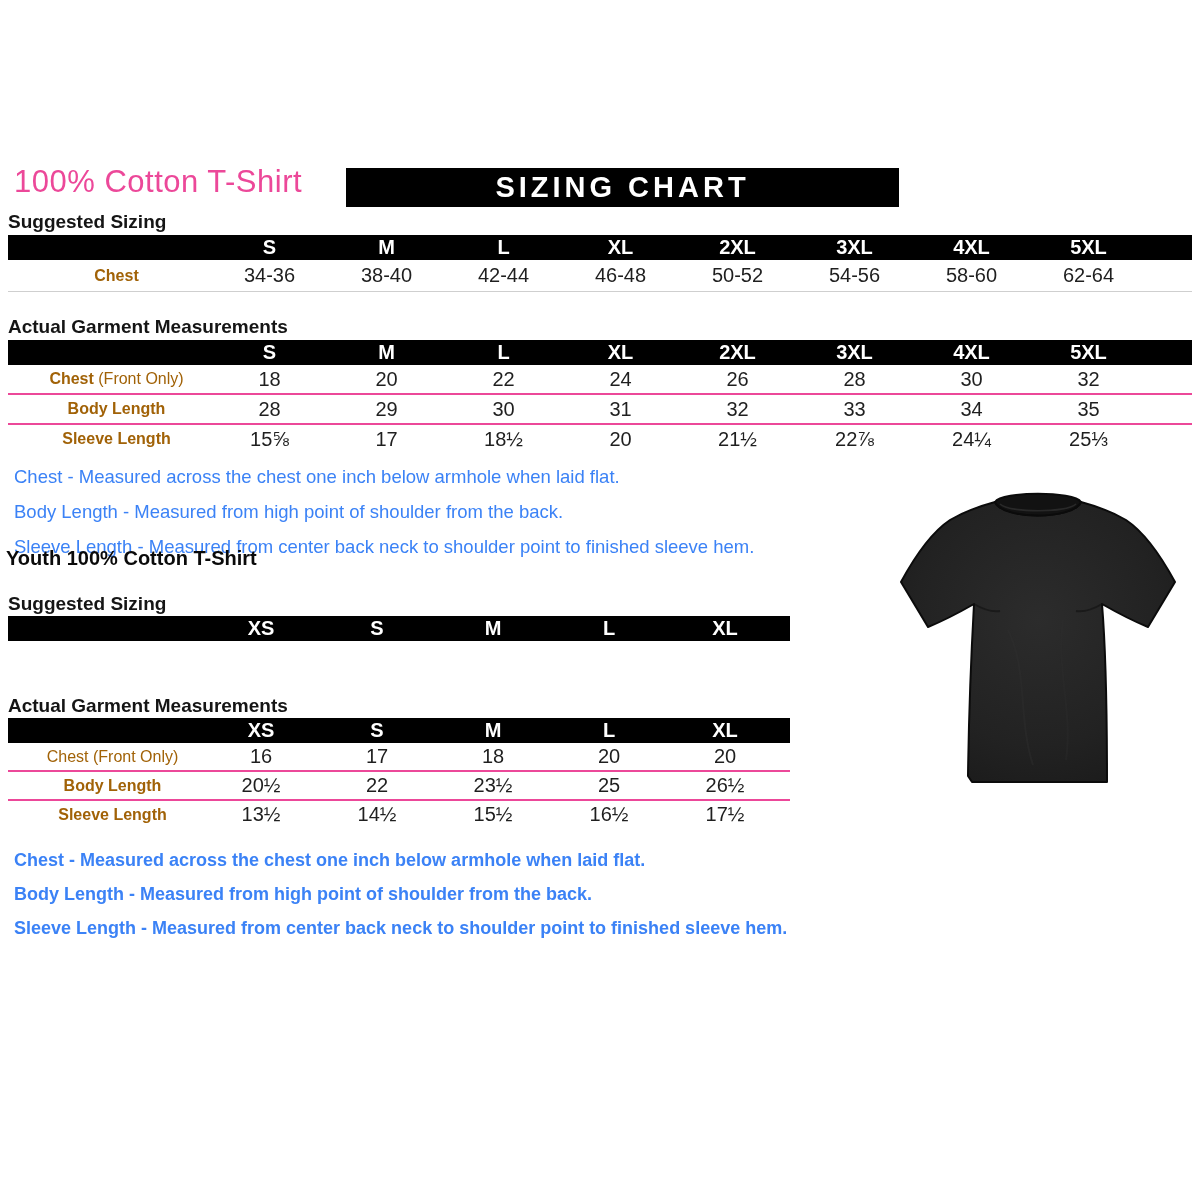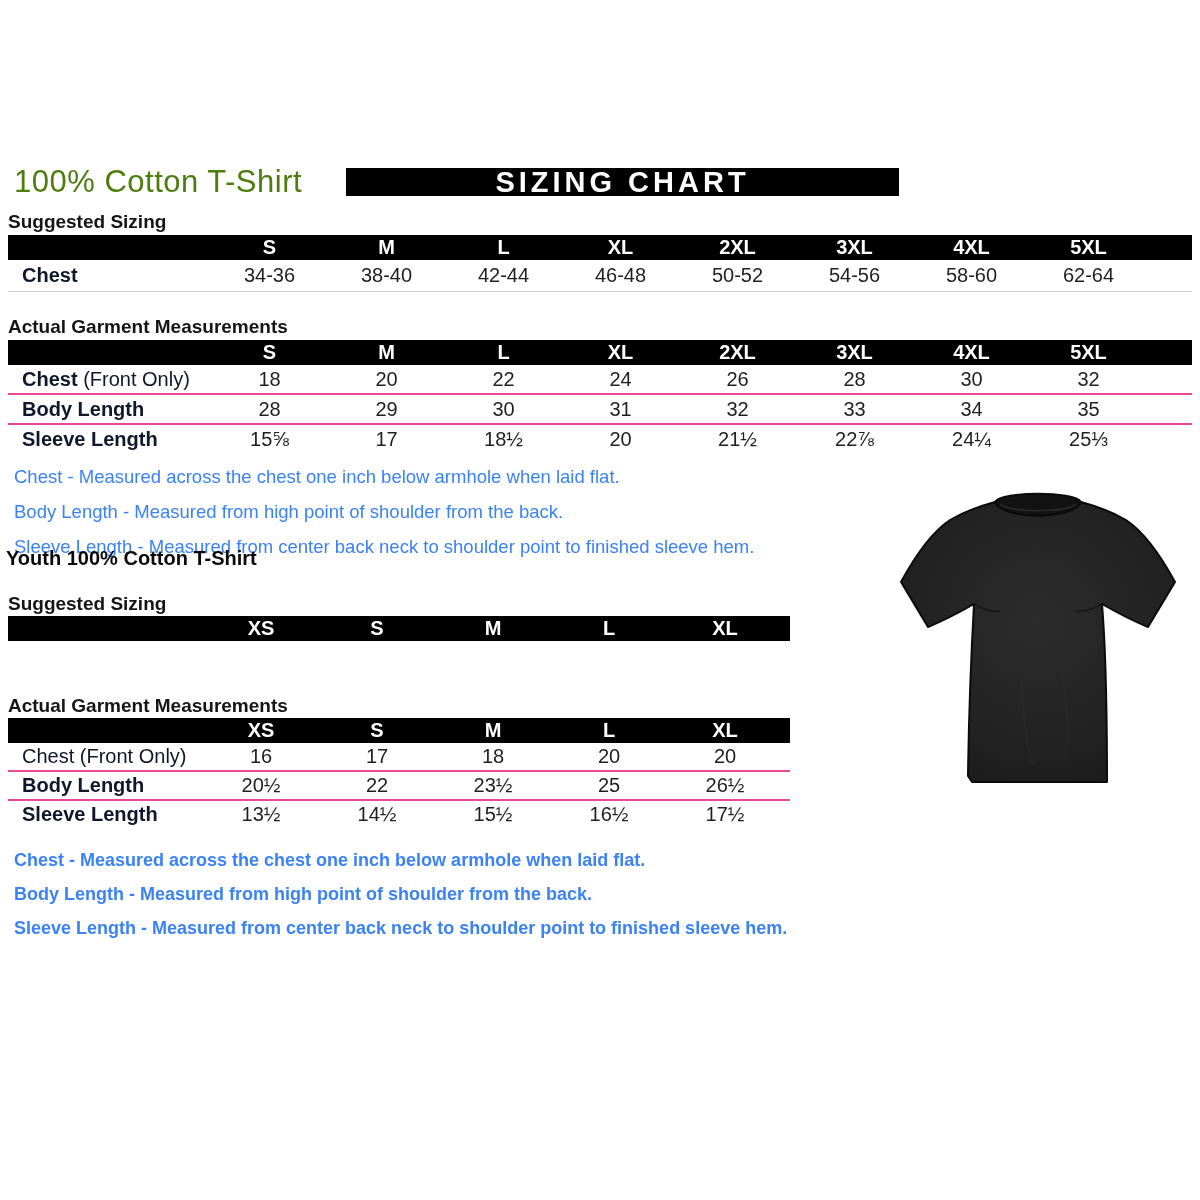--- a/index.html
+++ b/index.html
@@ -5,35 +5,35 @@
   html,body{margin:0;padding:0;}
   body{
     width:1200px;height:1200px;background:#ffffff;position:relative;
     font-family:"Liberation Sans","DejaVu Sans",sans-serif;color:#000;
     overflow:hidden;
   }
   .sheet{position:absolute;inset:0;}
 
   .title{
     position:absolute;left:14px;top:164px;font-size:31px;font-weight:400;
-    color:#4d7c0f;letter-spacing:0.5px;margin:0;
+    color:#ec4899;letter-spacing:0.5px;margin:0;
   }
   .banner{
-    position:absolute;left:346px;top:168px;width:553px;height:28px;
+    position:absolute;left:346px;top:168px;width:553px;height:39px;
     background:#000;color:#fff;display:flex;align-items:center;justify-content:center;
     font-size:29px;font-weight:700;letter-spacing:4px;
   }
   .sec-label{position:absolute;font-size:19px;color:#151515;font-weight:bold;}
 
   
   .table{position:absolute;}
   .tr{display:flex;align-items:center;}
   .tr.head{background:#000;height:25px;}
   .td{box-sizing:border-box;}
-  .td.label{width:203px;padding-left:14px;text-align:left;font-size:20px;color:#0f172a;}
+  .td.label{width:203px;padding-left:14px;text-align:center;font-size:16px;color:#a16207;}
   .td.col{width:117px;text-align:center;font-size:20px;color:#1f1f1f;}
   .tr.head .td.col{color:#fff;font-weight:700;}
   .fill{flex:1;}
   .b{font-weight:700;}
   .n{font-weight:400;}
   .row{height:31px;}
   .row.thin{height:28px;}
   .row.sep{border-top:2px solid #ec4899;}
   .row.faint{border-bottom:1px solid #cfcfcf;}
 

